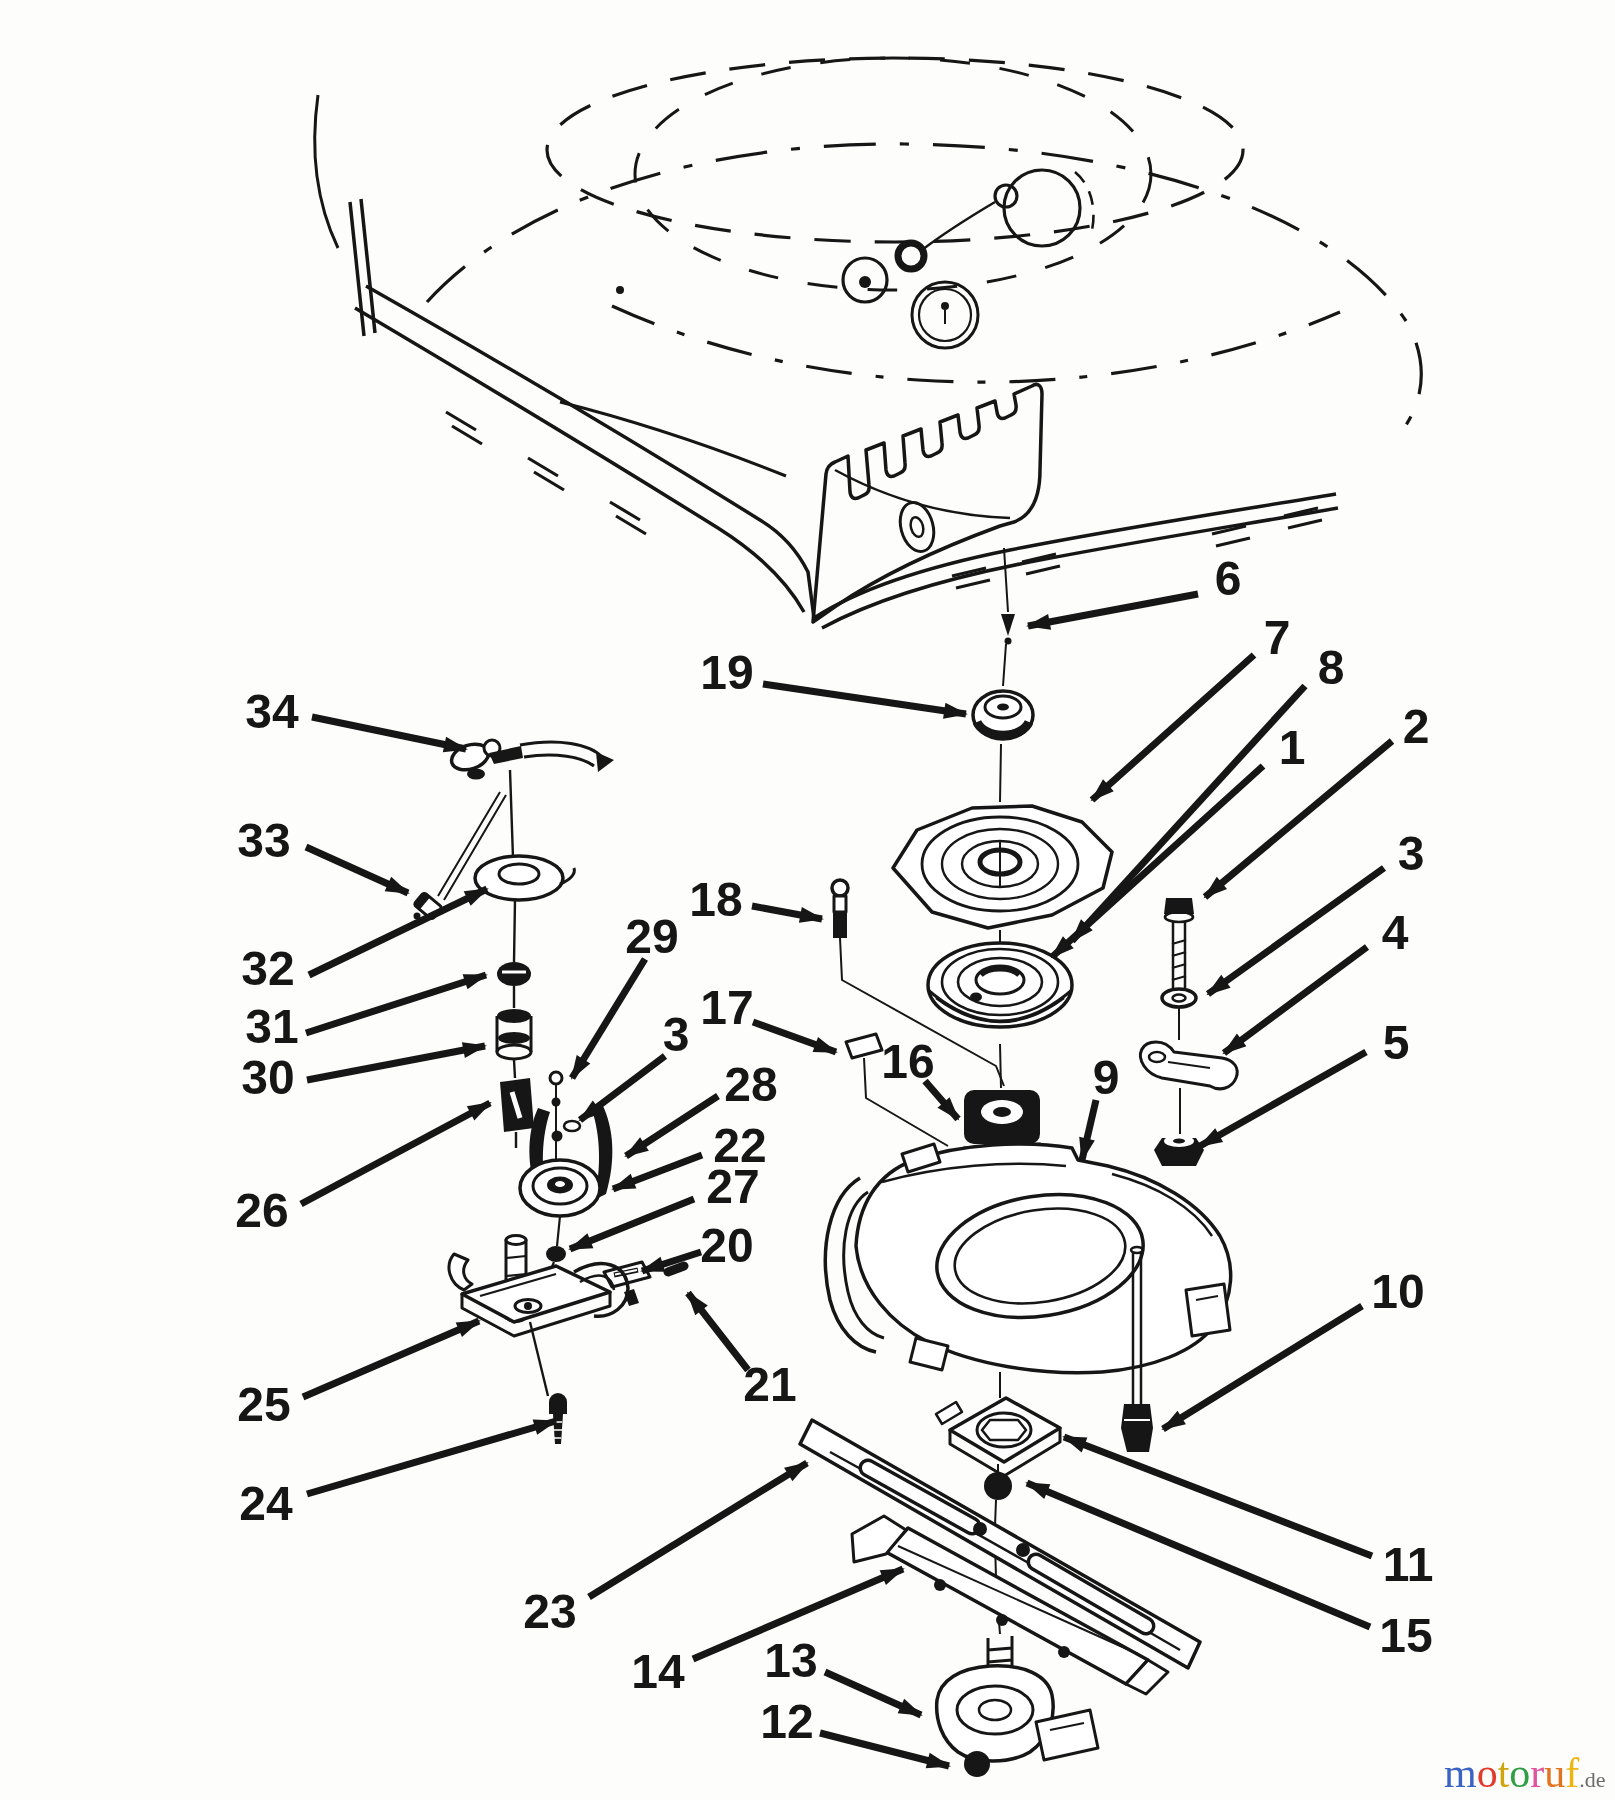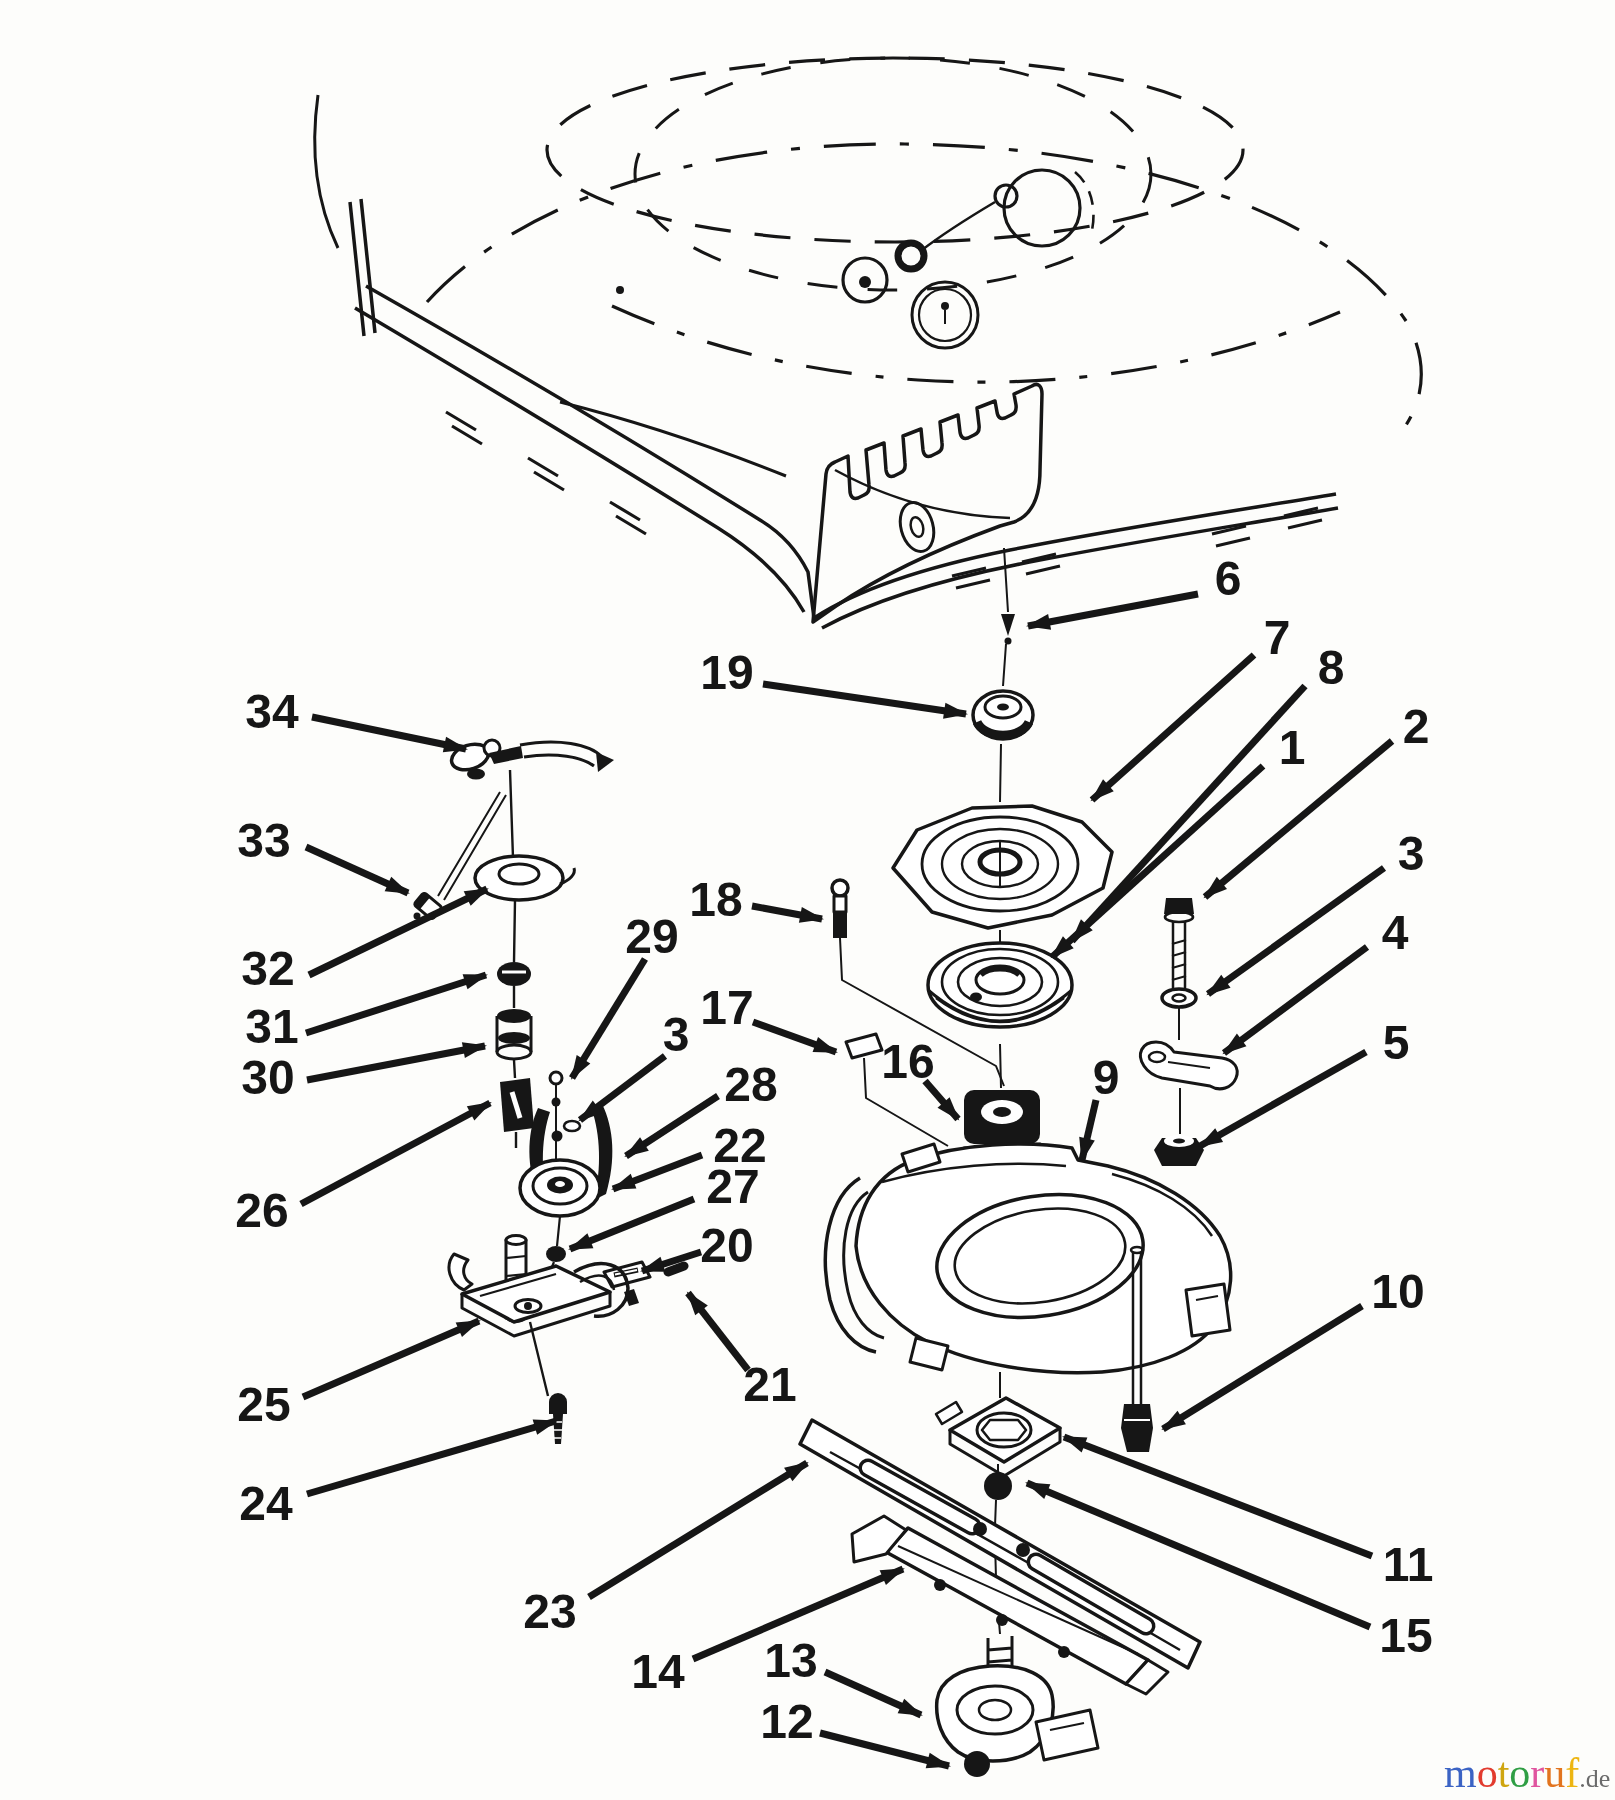--- a/index.html
+++ b/index.html
@@ -10,21 +10,21 @@
   #stage{position:absolute;left:0;top:0;width:1615px;height:1800px;}
   svg{display:block}
   .ink{stroke:#161616;fill:none;stroke-linejoin:round;}
   .fillink{fill:#161616;stroke:none;}
   .w{fill:#ffffff;}
   #watermark{
     position:absolute;left:1444px;top:1752px;width:170px;height:46px;
     font-family:"Liberation Serif",serif;font-size:42px;line-height:42px;
     letter-spacing:0px;white-space:nowrap;user-select:none;
   }
-  #watermark .suffix{font-size:26px;margin-top:48px;}
+  #watermark .suffix{font-size:22px;margin-top:48px;}
 </style>
 </head>
 <body>
 
 <div id="stage">
 <svg id="art" width="1615" height="1800" viewBox="0 0 1615 1800">
 
   <defs>
     <marker id="arrh" markerUnits="userSpaceOnUse" markerWidth="28" markerHeight="22" refX="24" refY="11" orient="auto">
       <path d="M2,3 L26,11 L2,19 Z" fill="#161616"></path>

